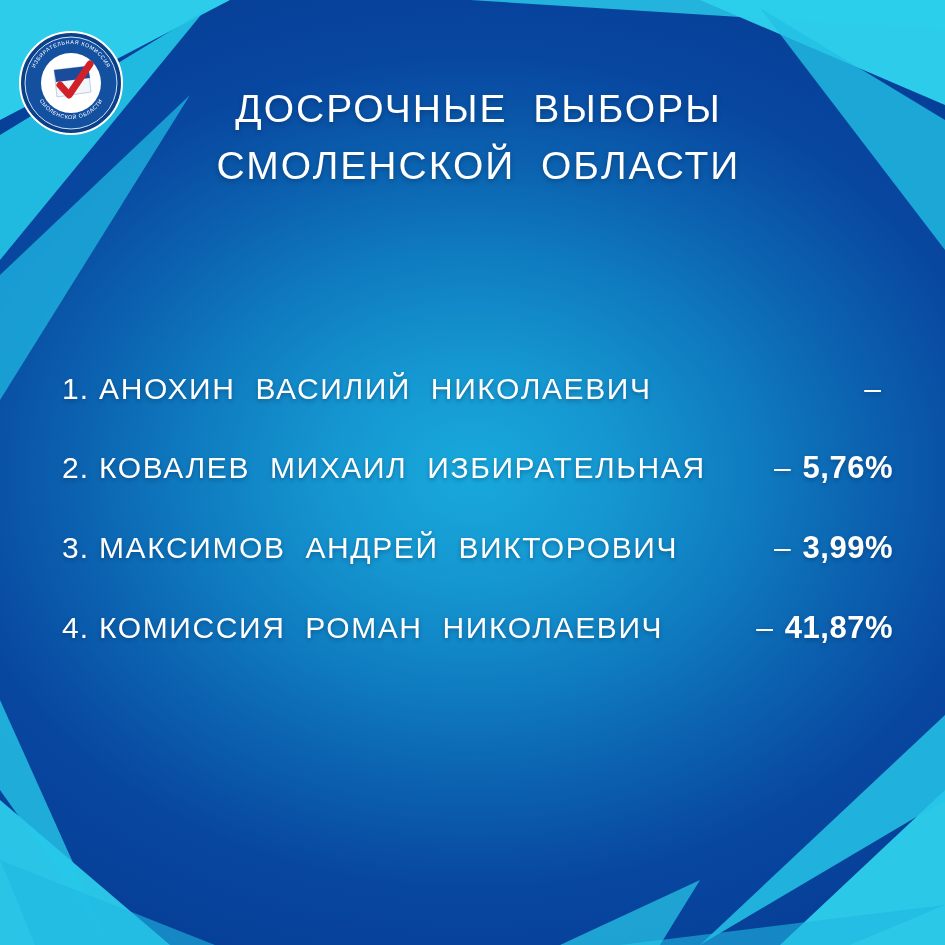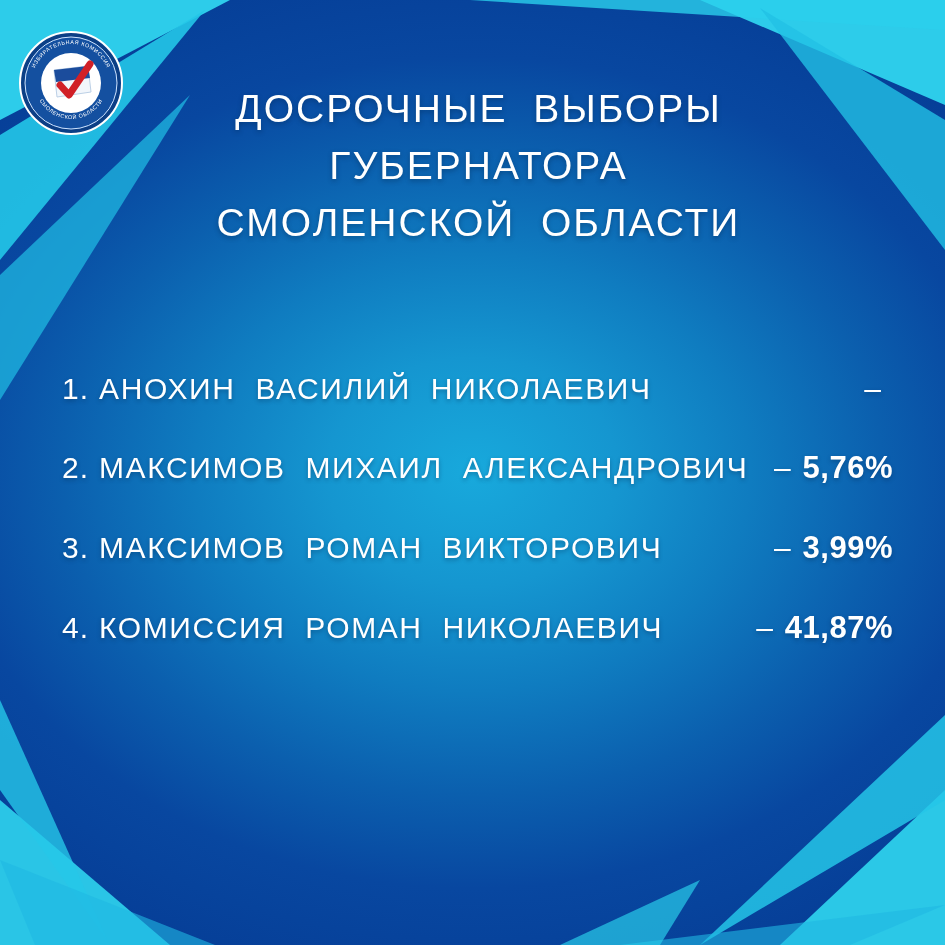--- a/index.html
+++ b/index.html
@@ -149,51 +149,50 @@
         <textPath href="#arcTop" startOffset="50%" text-anchor="middle">ИЗБИРАТЕЛЬНАЯ КОМИССИЯ</textPath>
       </text>
       <text font-size="5.4" fill="#ffffff" font-family="'Liberation Sans', sans-serif" letter-spacing="0.6">
         <textPath href="#arcBot" startOffset="50%" text-anchor="middle">СМОЛЕНСКОЙ ОБЛАСТИ</textPath>
       </text>
     </svg>
   </div>
 
   <div class="title-block">
     <div class="title-line">ДОСРОЧНЫЕ  ВЫБОРЫ</div>
-    <div class="title-line">ГУБЕРНАТОРА</div>
     <div class="title-line">СМОЛЕНСКОЙ  ОБЛАСТИ</div>
   </div>
 
   <div class="results">
 
     <div class="result-row">
       <div class="r-left">
         <span class="r-index">1.</span>
         <span class="r-name">АНОХИН  ВАСИЛИЙ  НИКОЛАЕВИЧ</span>
       </div>
       <div class="r-right">
         <span class="r-dash">–</span>
       </div>
     </div>
 
     <div class="result-row">
       <div class="r-left">
         <span class="r-index">2.</span>
-        <span class="r-name">МАКСИМОВ  МИХАИЛ  АЛЕКСАНДРОВИЧ</span>
+        <span class="r-name">КОВАЛЕВ  МИХАИЛ  ИЗБИРАТЕЛЬНАЯ</span>
       </div>
       <div class="r-right">
         <span class="r-dash">–</span>
         <span class="r-pct">5,76%</span>
       </div>
     </div>
 
     <div class="result-row">
       <div class="r-left">
         <span class="r-index">3.</span>
-        <span class="r-name">МАКСИМОВ  РОМАН  ВИКТОРОВИЧ</span>
+        <span class="r-name">МАКСИМОВ  АНДРЕЙ  ВИКТОРОВИЧ</span>
       </div>
       <div class="r-right">
         <span class="r-dash">–</span>
         <span class="r-pct">3,99%</span>
       </div>
     </div>
 
     <div class="result-row">
       <div class="r-left">
         <span class="r-index">4.</span>

